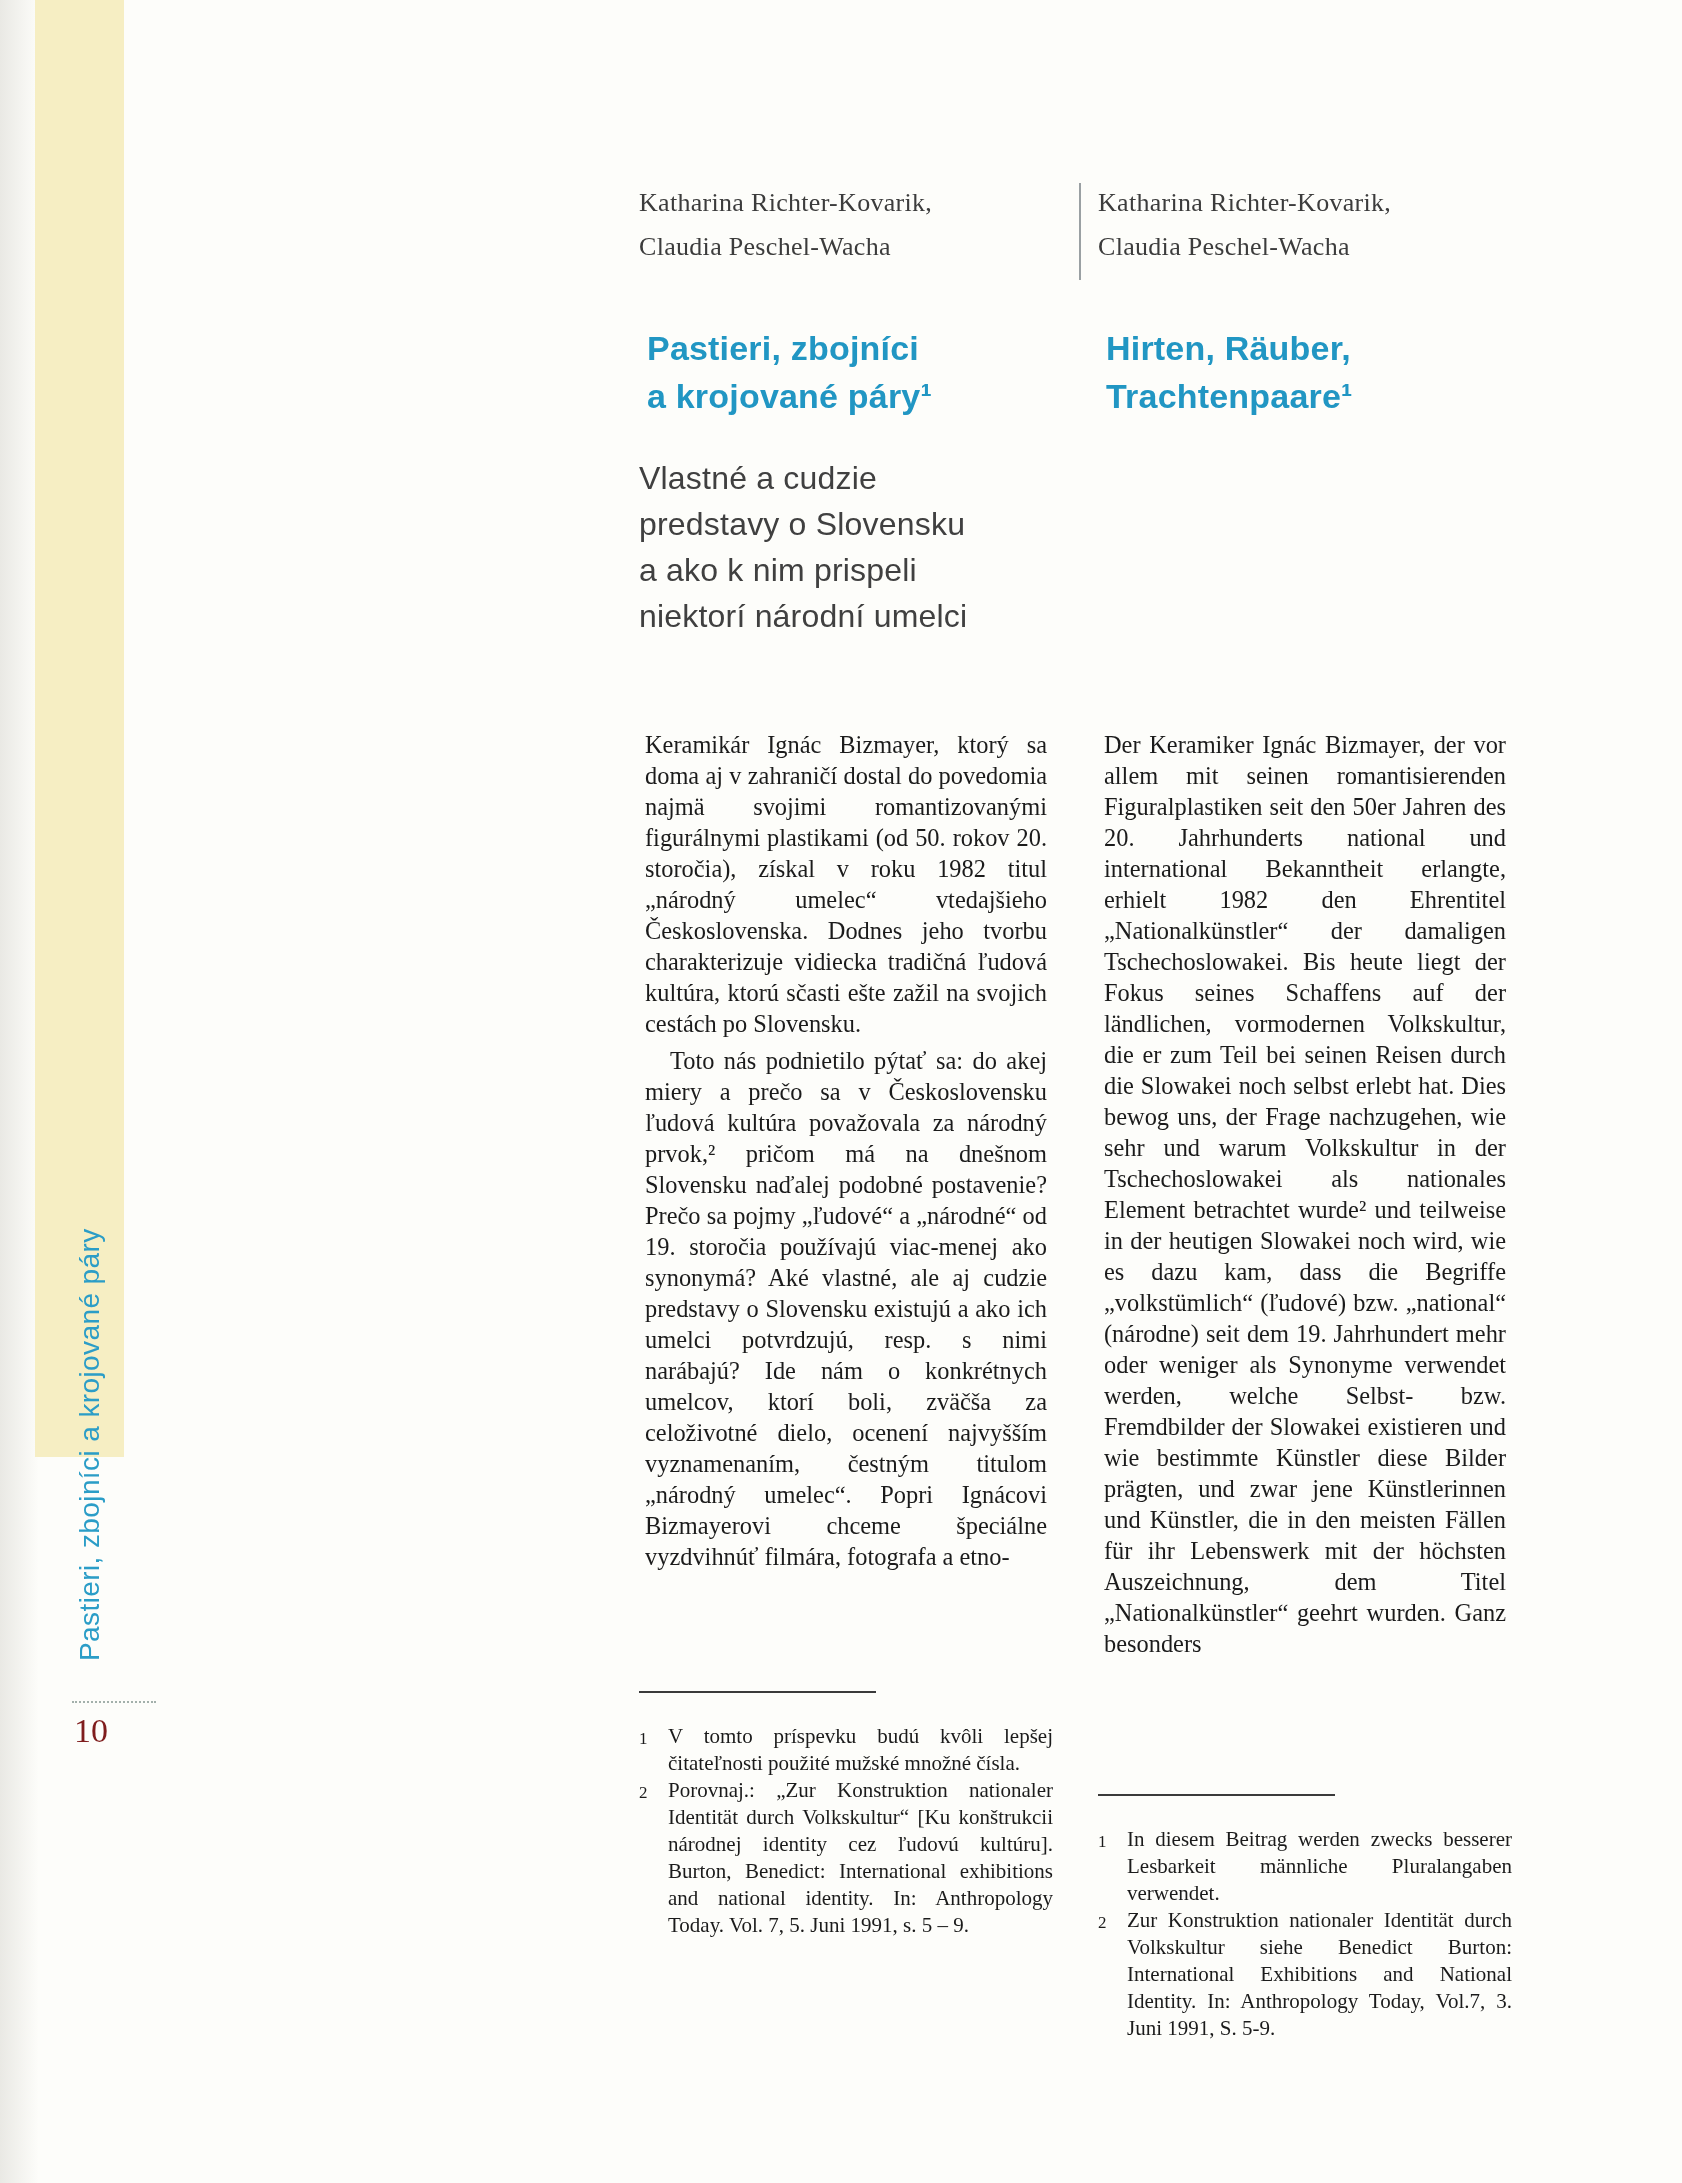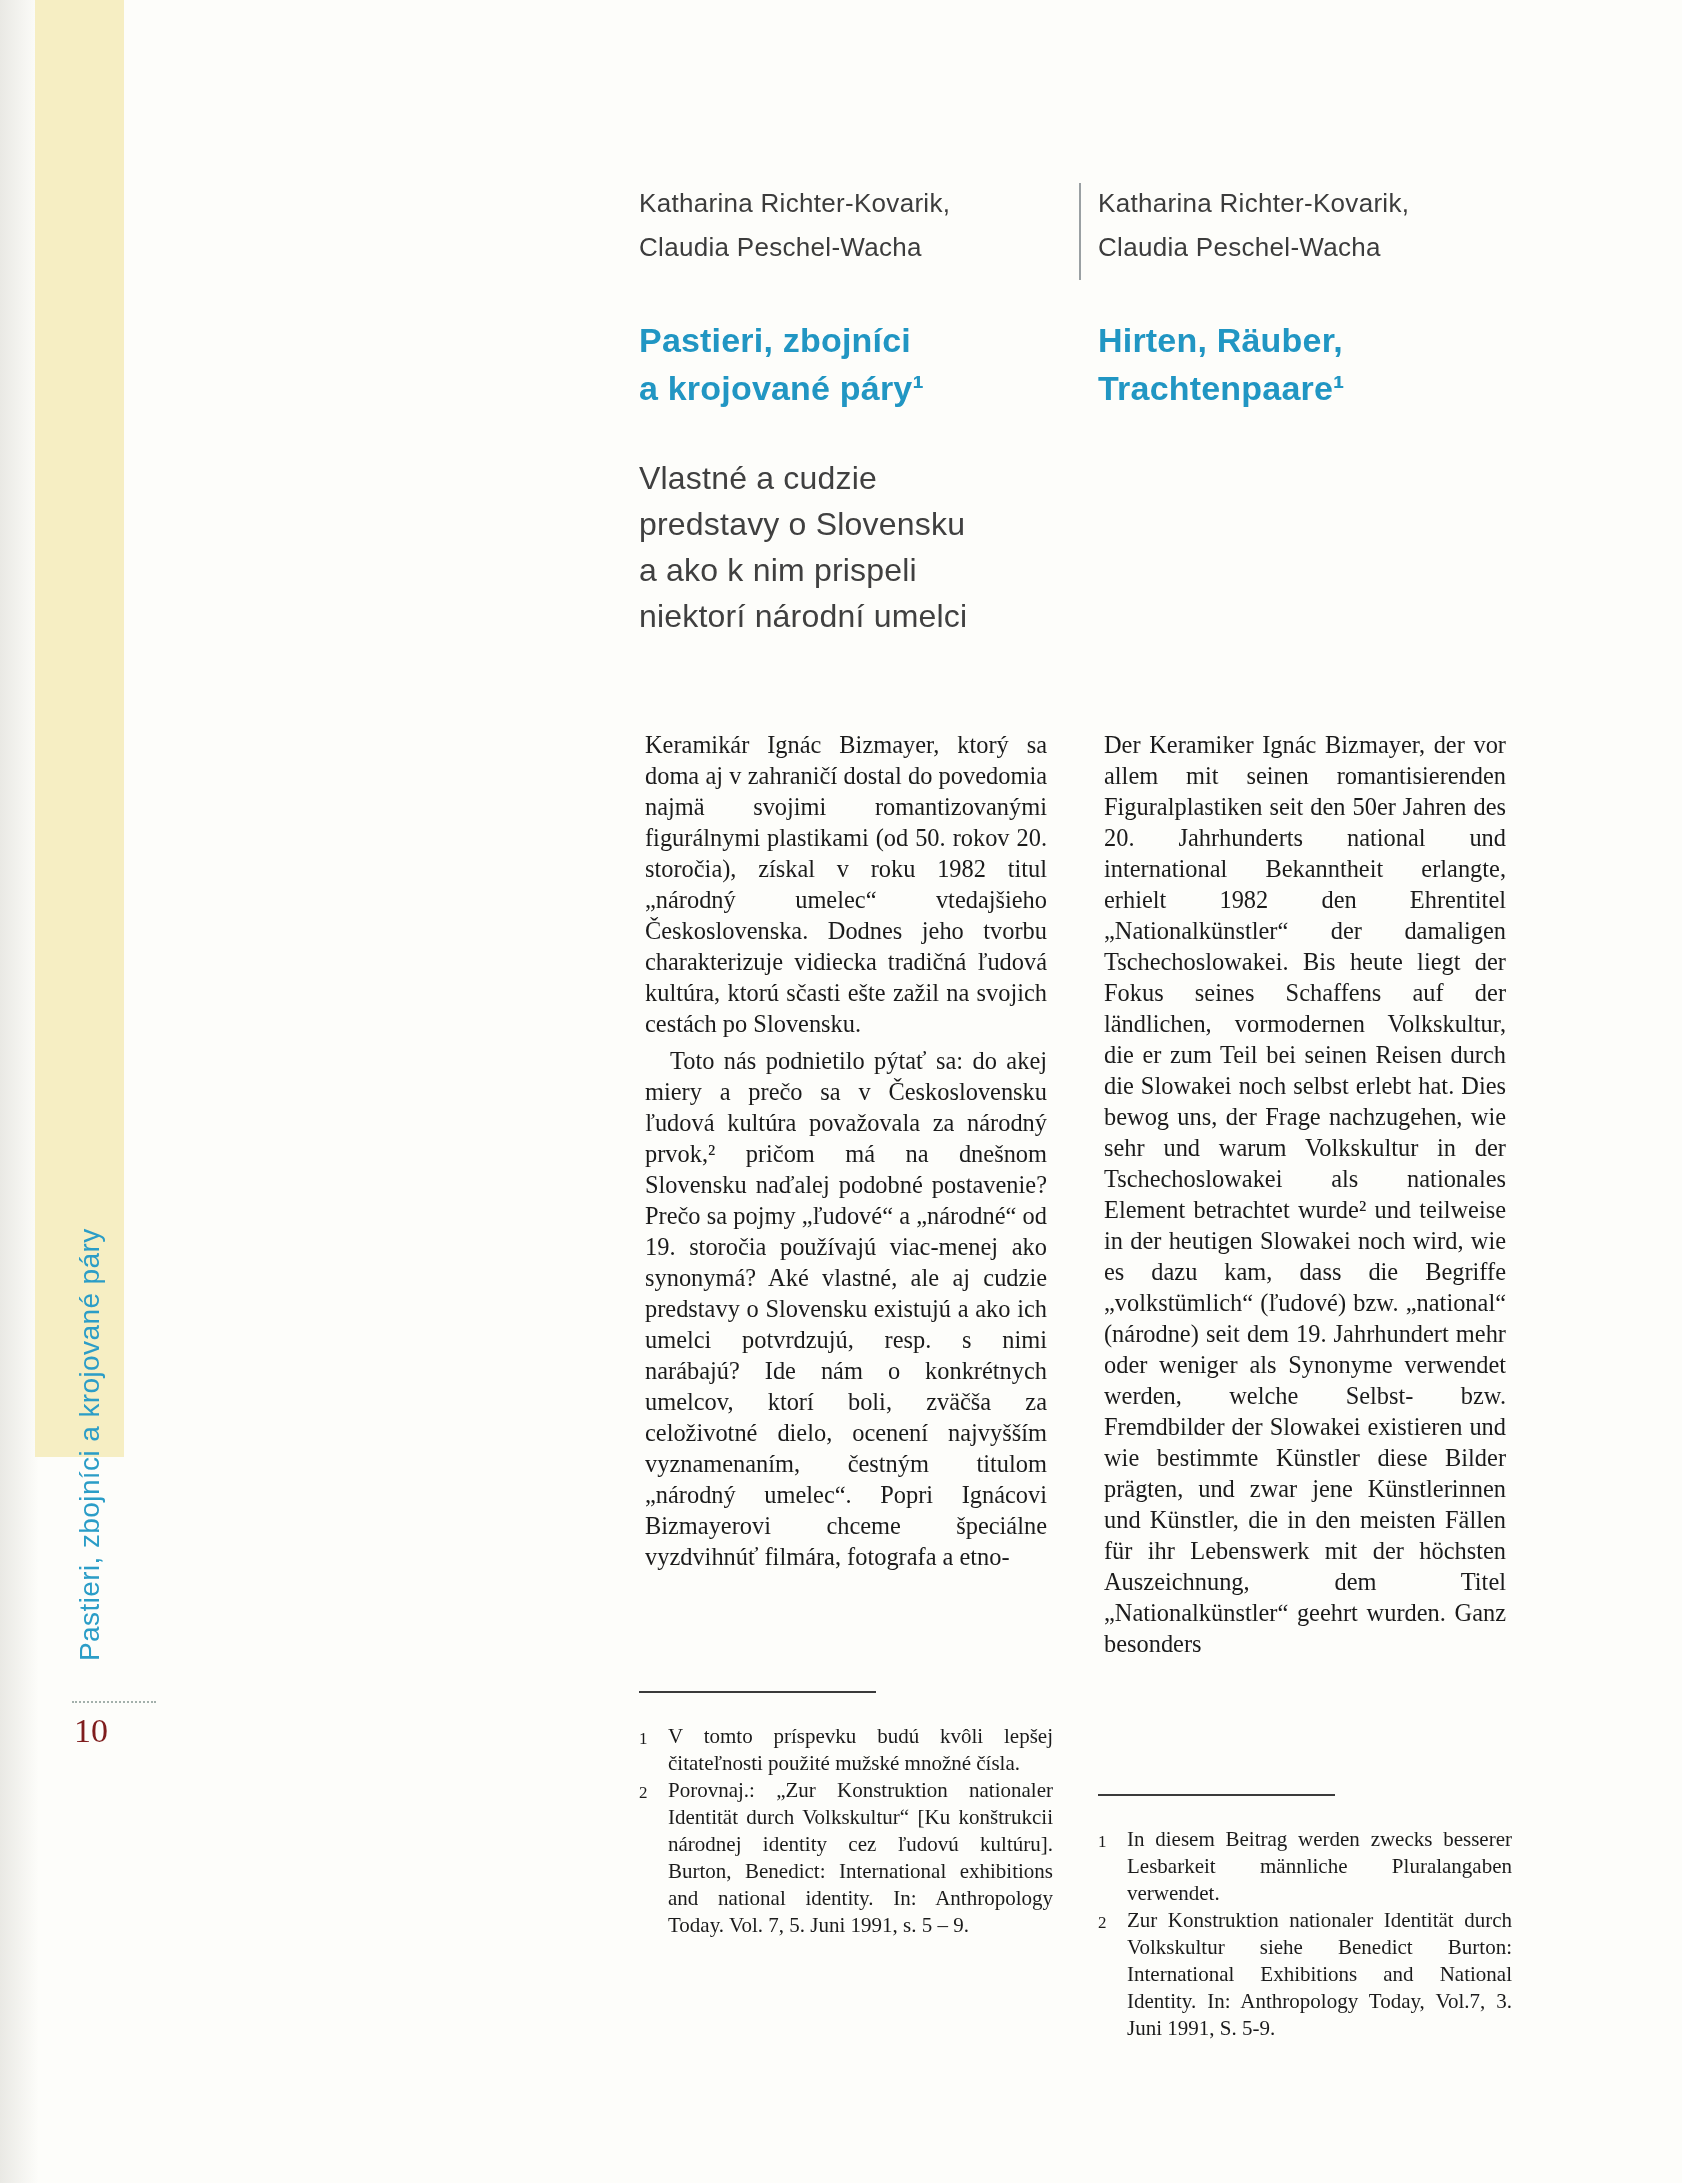--- a/index.html
+++ b/index.html
@@ -58,29 +58,29 @@
     width: 414px;
     height: 1934px;
   }
   .col-left  { left: 639px; }
   .col-right { left: 1098px; }
 
   .preline { white-space: pre-line; }
 
   .authors {
     position: absolute; top: 0; left: 0; right: 0;
-    font-family: Liberation Sans, sans-serif;
+    font-family: Liberation Serif, serif;
     font-size: 26px;
     line-height: 44px;
     color: #3c3c3c;
     letter-spacing: 0.3px;
   }
   .title {
     position: absolute; top: 135px; left: 0; right: 0;
-    margin: 0;
+    margin: 8px;
     font-family: "Liberation Sans", sans-serif;
     font-weight: bold;
     font-size: 34px;
     line-height: 48px;
     color: #2196c3;
     letter-spacing: 0.2px;
   }
   .subtitle {
     position: absolute; top: 274px; left: 0; right: 0;
     margin: 0;

